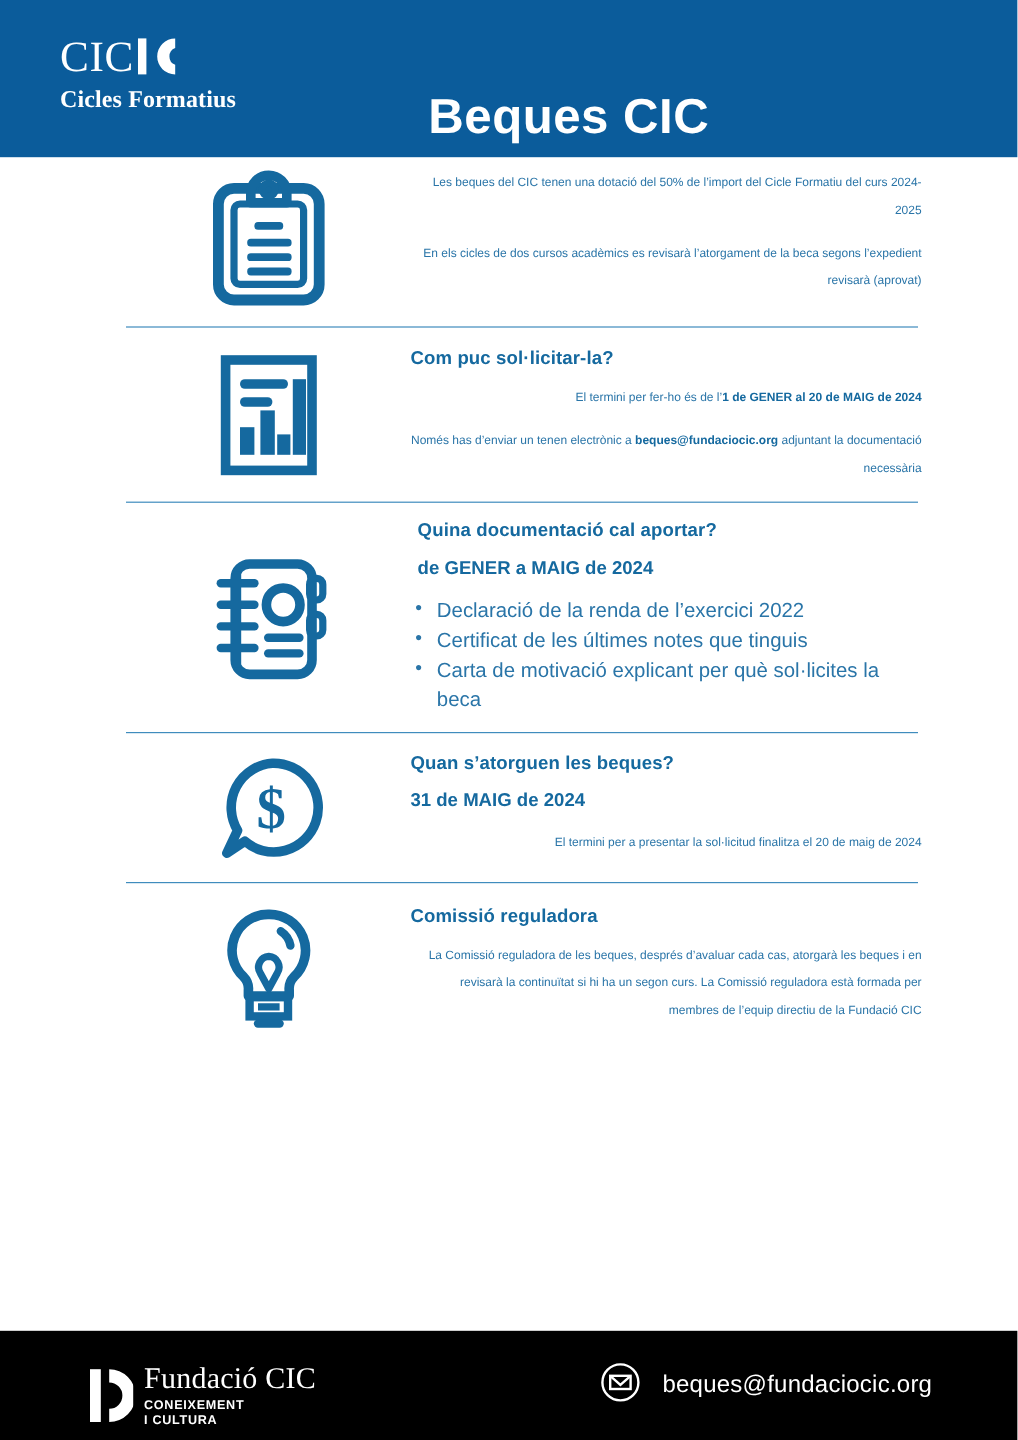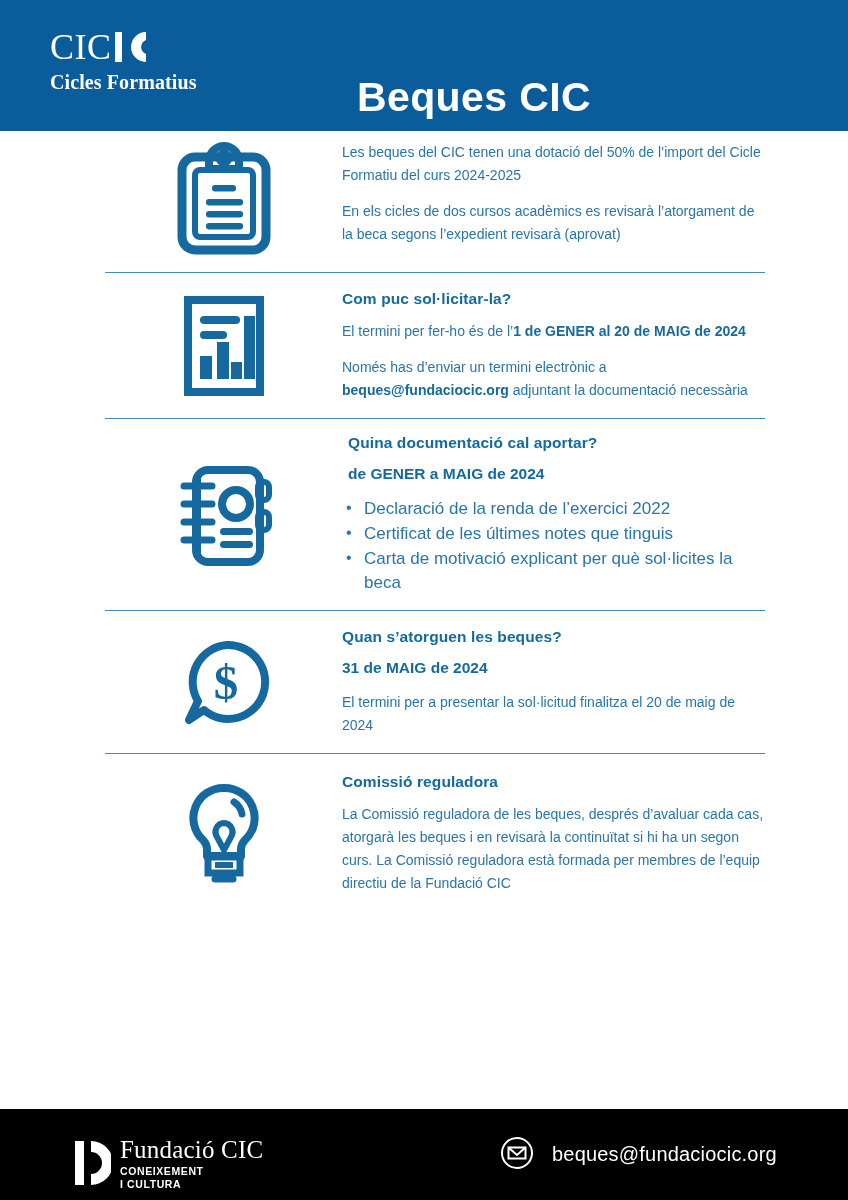--- a/index.html
+++ b/index.html
@@ -60,22 +60,22 @@
   .sec-title {
     font-size:15.5px; font-weight:700; color:#15699f;
     letter-spacing:0.1px; line-height:20px;
     margin-bottom:11px;
   }
   .sec-sub {
     font-size:15.5px; font-weight:700; color:#15699f;
     line-height:20px; margin-bottom:13px;
   }
   .sec-p {
-    font-size:14px; font-weight:400; color:#2a75a8;
-    line-height:23px; margin-bottom:13px;
+    font-size:10px; font-weight:400; color:#2a75a8;
+    line-height:23px; margin-bottom:13px;text-align:right;
   }
   .sec-p:last-child { margin-bottom:0; }
   .sec-p b { font-weight:700; color:#15699f; }
 
   ul.doc-list { list-style:none; margin:0; padding:0; }
   ul.doc-list li {
     font-size:17px; color:#2a75a8; line-height:24px;
     position:relative; padding-left:22px; margin-bottom:1px;
   }
   ul.doc-list li::before {
@@ -172,21 +172,21 @@
           <rect x="24" y="37" width="27" height="8" rx="4" fill="#15699f"></rect>
           <rect x="24" y="62" width="12" height="23" fill="#15699f"></rect>
           <rect x="41" y="48" width="12" height="37" fill="#15699f"></rect>
           <rect x="55" y="68" width="11" height="17" fill="#15699f"></rect>
           <rect x="68" y="22" width="11" height="63" fill="#15699f"></rect>
         </svg>
       </div>
       <div class="text-cell">
         <div class="sec-title">Com puc sol·licitar-la?</div>
         <div class="sec-p"><span>El termini per fer-ho és de l’</span><b>1 de GENER al 20 de MAIG de 2024</b></div>
-        <div class="sec-p"><span>Només has d’enviar un termini electrònic a </span><b>beques@fundaciocic.org</b><span> adjuntant la documentació necessària</span></div>
+        <div class="sec-p"><span>Només has d’enviar un tenen electrònic a </span><b>beques@fundaciocic.org</b><span> adjuntant la documentació necessària</span></div>
       </div>
     </div>
     <div class="divider"></div>
 
     <div class="section sec-3">
       <div class="icon-cell">
         <svg width="100" height="110" viewBox="0 0 100 110" aria-hidden="true">
           <rect x="84" y="22" width="11" height="18" rx="5" fill="none" stroke="#15699f" stroke-width="6"></rect>
           <rect x="84" y="52" width="11" height="18" rx="5" fill="none" stroke="#15699f" stroke-width="6"></rect>
           <rect x="22" y="10" width="64" height="92" rx="12" ry="12" fill="none" stroke="#15699f" stroke-width="8"></rect>

